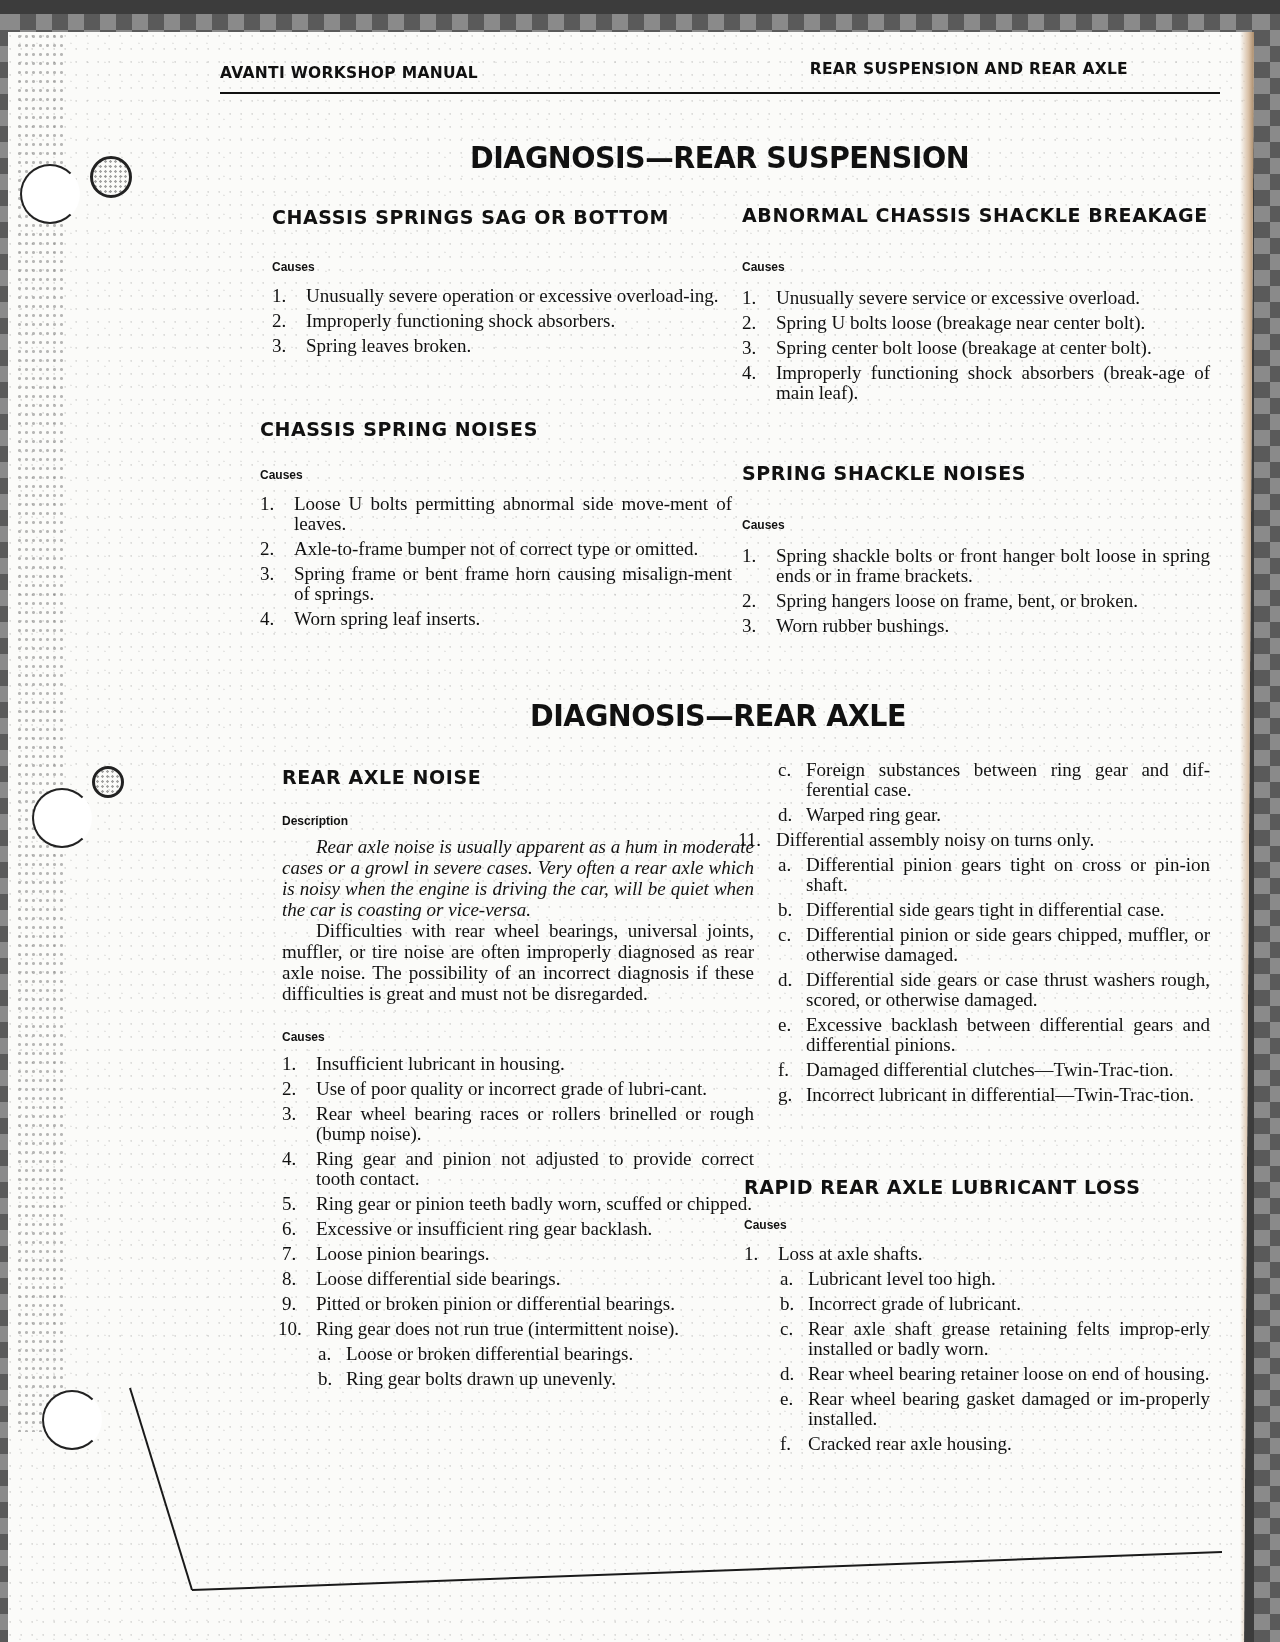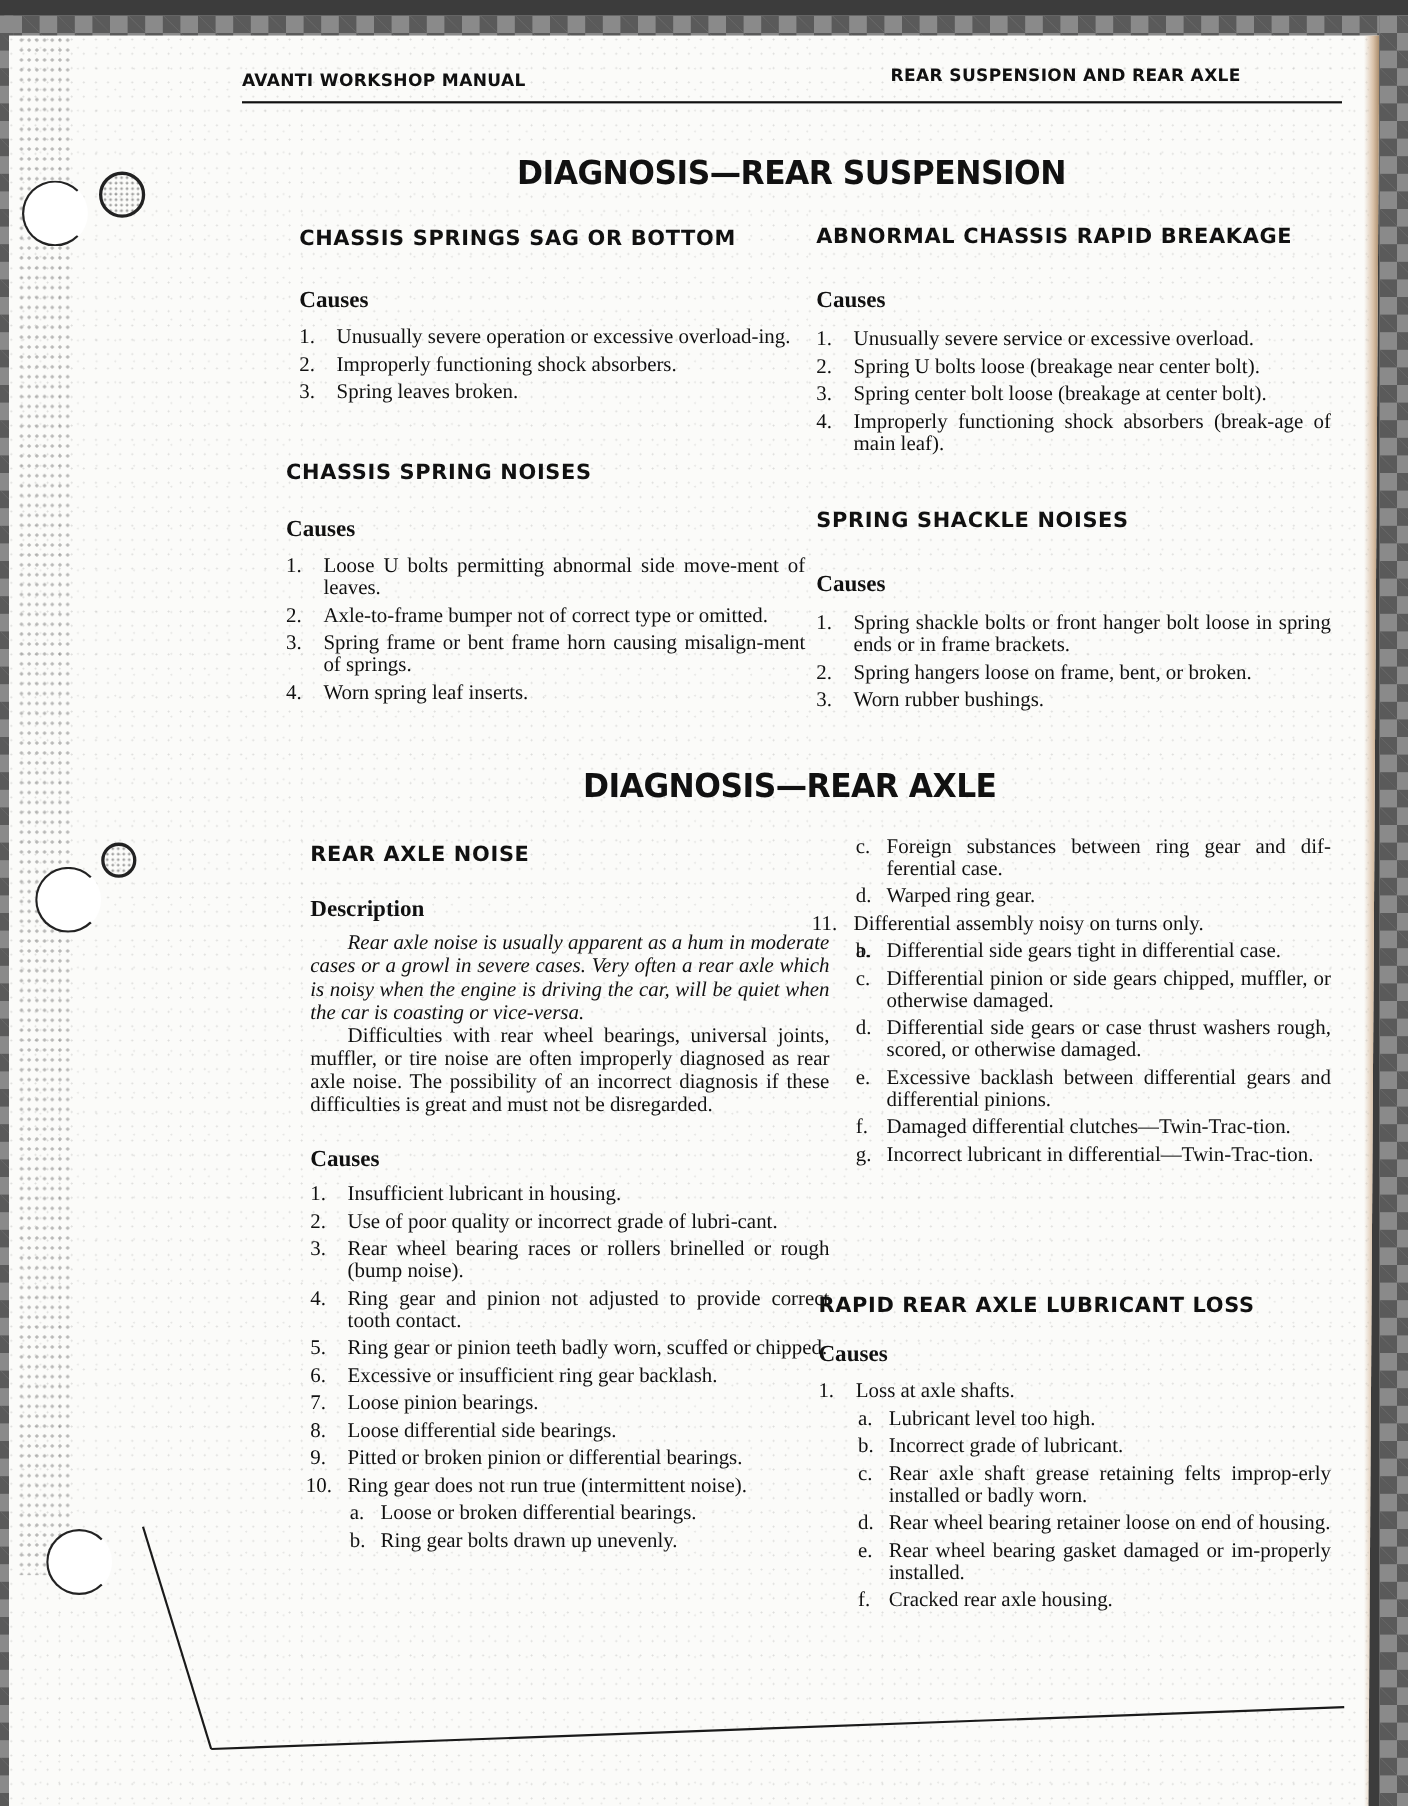--- a/index.html
+++ b/index.html
@@ -66,21 +66,21 @@
   .section-title {
     position: absolute; font-family: "DejaVu Sans", sans-serif; font-weight: bold;
     font-size: 30px; letter-spacing: -0.5px; transform: scaleX(0.95); transform-origin: left;
   }
   .col { position: absolute; }
   .h2 {
     font-family: "DejaVu Sans", sans-serif; font-weight: bold; font-size: 19px;
     letter-spacing: 0.6px; margin: 0;
   }
   .h3 {
-    font-family: Liberation Serif, serif; font-weight: bold; font-size: 21px;
+    font-family: Liberation Sans, sans-serif; font-weight: bold; font-size: 12px;
     margin: 0;
   }
   ol.items { list-style: none; margin: 0; padding: 0; }
   ol.items li {
     font-size: 19px; line-height: 20px; position: relative; padding-left: 34px;
     margin-bottom: 5px; text-align: justify;
   }
   ol.items li .num { position: absolute; left: 0; top: 0; }
   ol.items li.sub { padding-left: 64px; }
   ol.items li.sub .num { left: 36px; }
@@ -128,21 +128,21 @@
   <h3 class="h3" style="margin-top:28px;">Causes</h3>
   <ol class="items" style="margin-top:12px;">
     <li><span class="num">1.</span><span>Loose U bolts permitting abnormal side move-ment of leaves.</span></li>
     <li><span class="num">2.</span><span>Axle-to-frame bumper not of correct type or omitted.</span></li>
     <li><span class="num">3.</span><span>Spring frame or bent frame horn causing misalign-ment of springs.</span></li>
     <li><span class="num">4.</span><span>Worn spring leaf inserts.</span></li>
   </ol>
 </div>
 
 <div class="col" style="left:742px; top:204px; width:468px;">
-  <h2 class="h2">ABNORMAL CHASSIS RAPID BREAKAGE</h2>
+  <h2 class="h2">ABNORMAL CHASSIS SHACKLE BREAKAGE</h2>
   <h3 class="h3" style="margin-top:34px;">Causes</h3>
   <ol class="items" style="margin-top:14px;">
     <li><span class="num">1.</span><span>Unusually severe service or excessive overload.</span></li>
     <li><span class="num">2.</span><span>Spring U bolts loose (breakage near center bolt).</span></li>
     <li><span class="num">3.</span><span>Spring center bolt loose (breakage at center bolt).</span></li>
     <li><span class="num">4.</span><span>Improperly functioning shock absorbers (break-age of main leaf).</span></li>
   </ol>
 </div>
 
 <div class="col" style="left:742px; top:462px; width:468px;">
@@ -177,21 +177,21 @@
     <li class="sub"><span class="num">a.</span><span>Loose or broken differential bearings.</span></li>
     <li class="sub"><span class="num">b.</span><span>Ring gear bolts drawn up unevenly.</span></li>
   </ol>
 </div>
 
 <div class="col" style="left:742px; top:760px; width:468px;">
   <ol class="items">
     <li class="sub"><span class="num">c.</span><span>Foreign substances between ring gear and dif-ferential case.</span></li>
     <li class="sub"><span class="num">d.</span><span>Warped ring gear.</span></li>
     <li class="wide"><span class="num">11.</span><span>Differential assembly noisy on turns only.</span></li>
-    <li class="sub"><span class="num">a.</span></li>
+    <li class="sub"><span class="num">a.</span><span>Differential pinion gears tight on cross or pin-ion shaft.</span></li>
     <li class="sub"><span class="num">b.</span><span>Differential side gears tight in differential case.</span></li>
     <li class="sub"><span class="num">c.</span><span>Differential pinion or side gears chipped, muffler, or otherwise damaged.</span></li>
     <li class="sub"><span class="num">d.</span><span>Differential side gears or case thrust washers rough, scored, or otherwise damaged.</span></li>
     <li class="sub"><span class="num">e.</span><span>Excessive backlash between differential gears and differential pinions.</span></li>
     <li class="sub"><span class="num">f.</span><span>Damaged differential clutches—Twin-Trac-tion.</span></li>
     <li class="sub"><span class="num">g.</span><span>Incorrect lubricant in differential—Twin-Trac-tion.</span></li>
   </ol>
 </div>
 
 <div class="col" style="left:744px; top:1176px; width:466px;">

